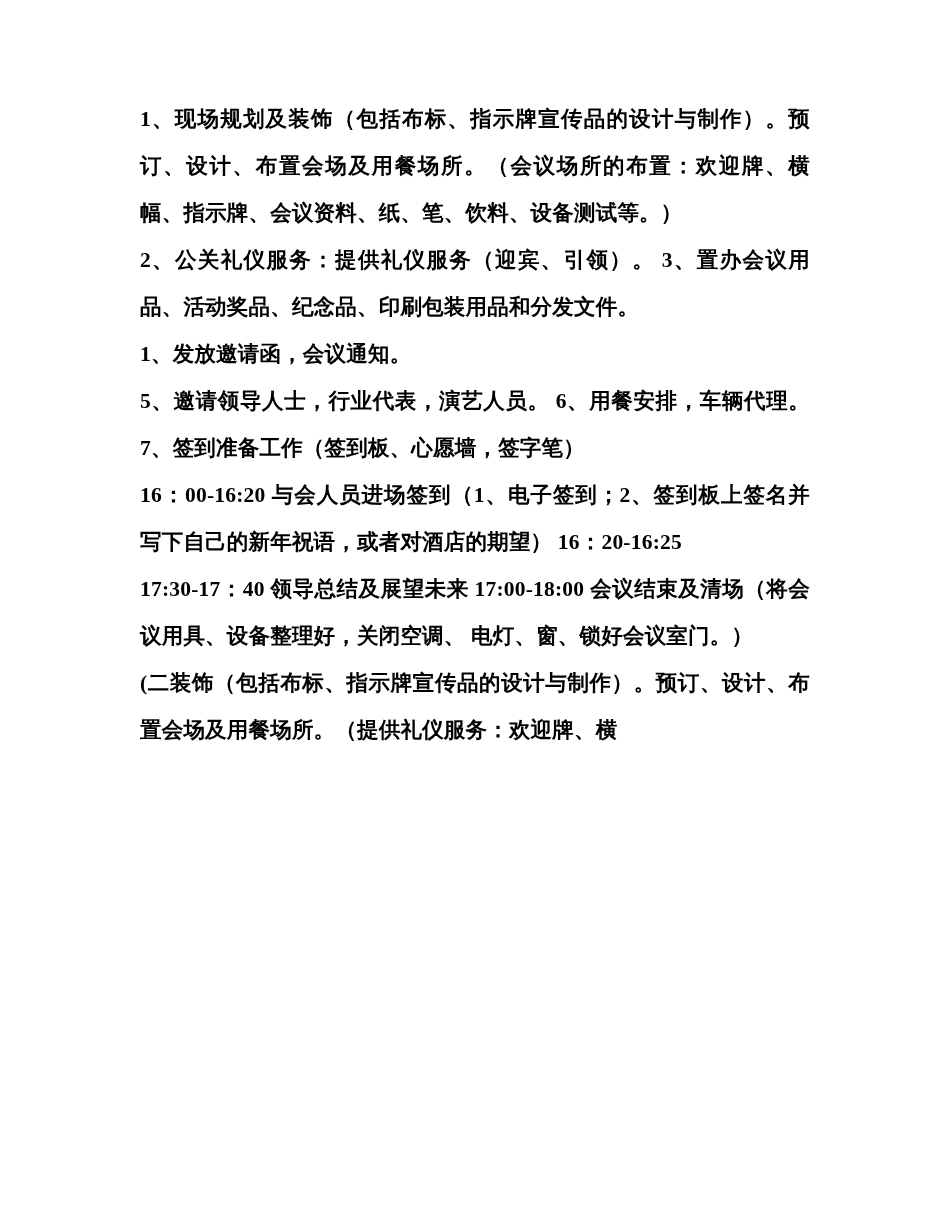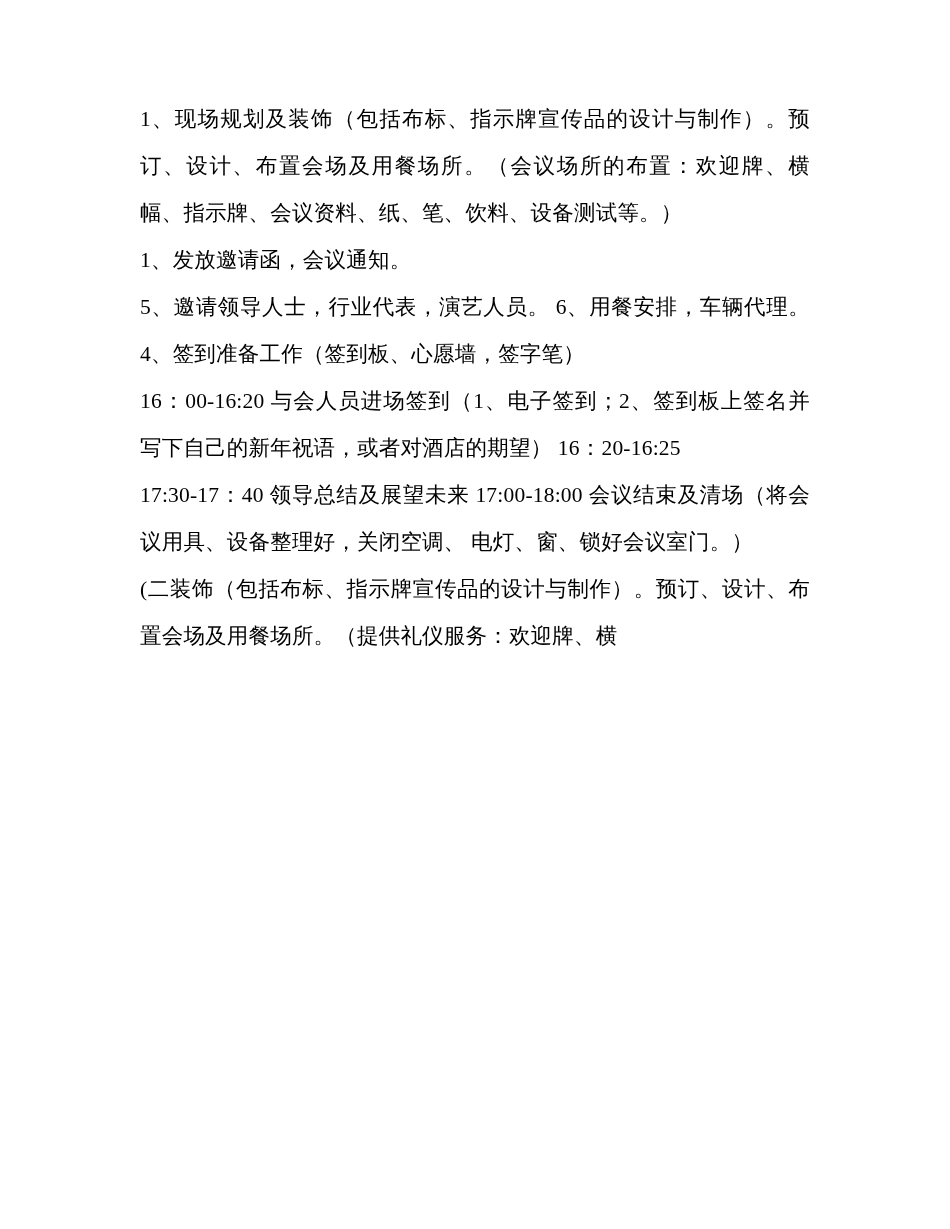--- a/index.html
+++ b/index.html
@@ -26,28 +26,29 @@
     width: 670px;
   }
   .para {
     font-size: 21.5px;
     line-height: 47px;
     text-align: justify;
     text-justify: inter-ideograph;
     margin: 0 0 0 0;
     text-indent: 0;
     letter-spacing: 0.2px;
-    font-weight: 400;
+    font-weight: 700;
   }
 </style>
 </head>
 <body>
 
 <div class="page">
   <div class="doc-body">
     <p class="para">1、现场规划及装饰（包括布标、指示牌宣传品的设计与制作）。预订、设计、布置会场及用餐场所。（会议场所的布置：欢迎牌、横幅、指示牌、会议资料、纸、笔、饮料、设备测试等。）</p>
+    <p class="para">2、公关礼仪服务：提供礼仪服务（迎宾、引领）。 3、置办会议用品、活动奖品、纪念品、印刷包装用品和分发文件。</p>
     <p class="para">1、发放邀请函，会议通知。</p>
-    <p class="para">5、邀请领导人士，行业代表，演艺人员。 6、用餐安排，车辆代理。 4、签到准备工作（签到板、心愿墙，签字笔）</p>
+    <p class="para">5、邀请领导人士，行业代表，演艺人员。 6、用餐安排，车辆代理。 7、签到准备工作（签到板、心愿墙，签字笔）</p>
     <p class="para">16：00-16:20 与会人员进场签到（1、电子签到；2、签到板上签名并写下自己的新年祝语，或者对酒店的期望） 16：20-16:25</p>
     <p class="para">17:30-17：40 领导总结及展望未来 17:00-18:00 会议结束及清场（将会议用具、设备整理好，关闭空调、 电灯、窗、锁好会议室门。）</p>
     <p class="para">(二装饰（包括布标、指示牌宣传品的设计与制作）。预订、设计、布置会场及用餐场所。（提供礼仪服务：欢迎牌、横</p>
   </div>
 </div>
 
 </body></html>

